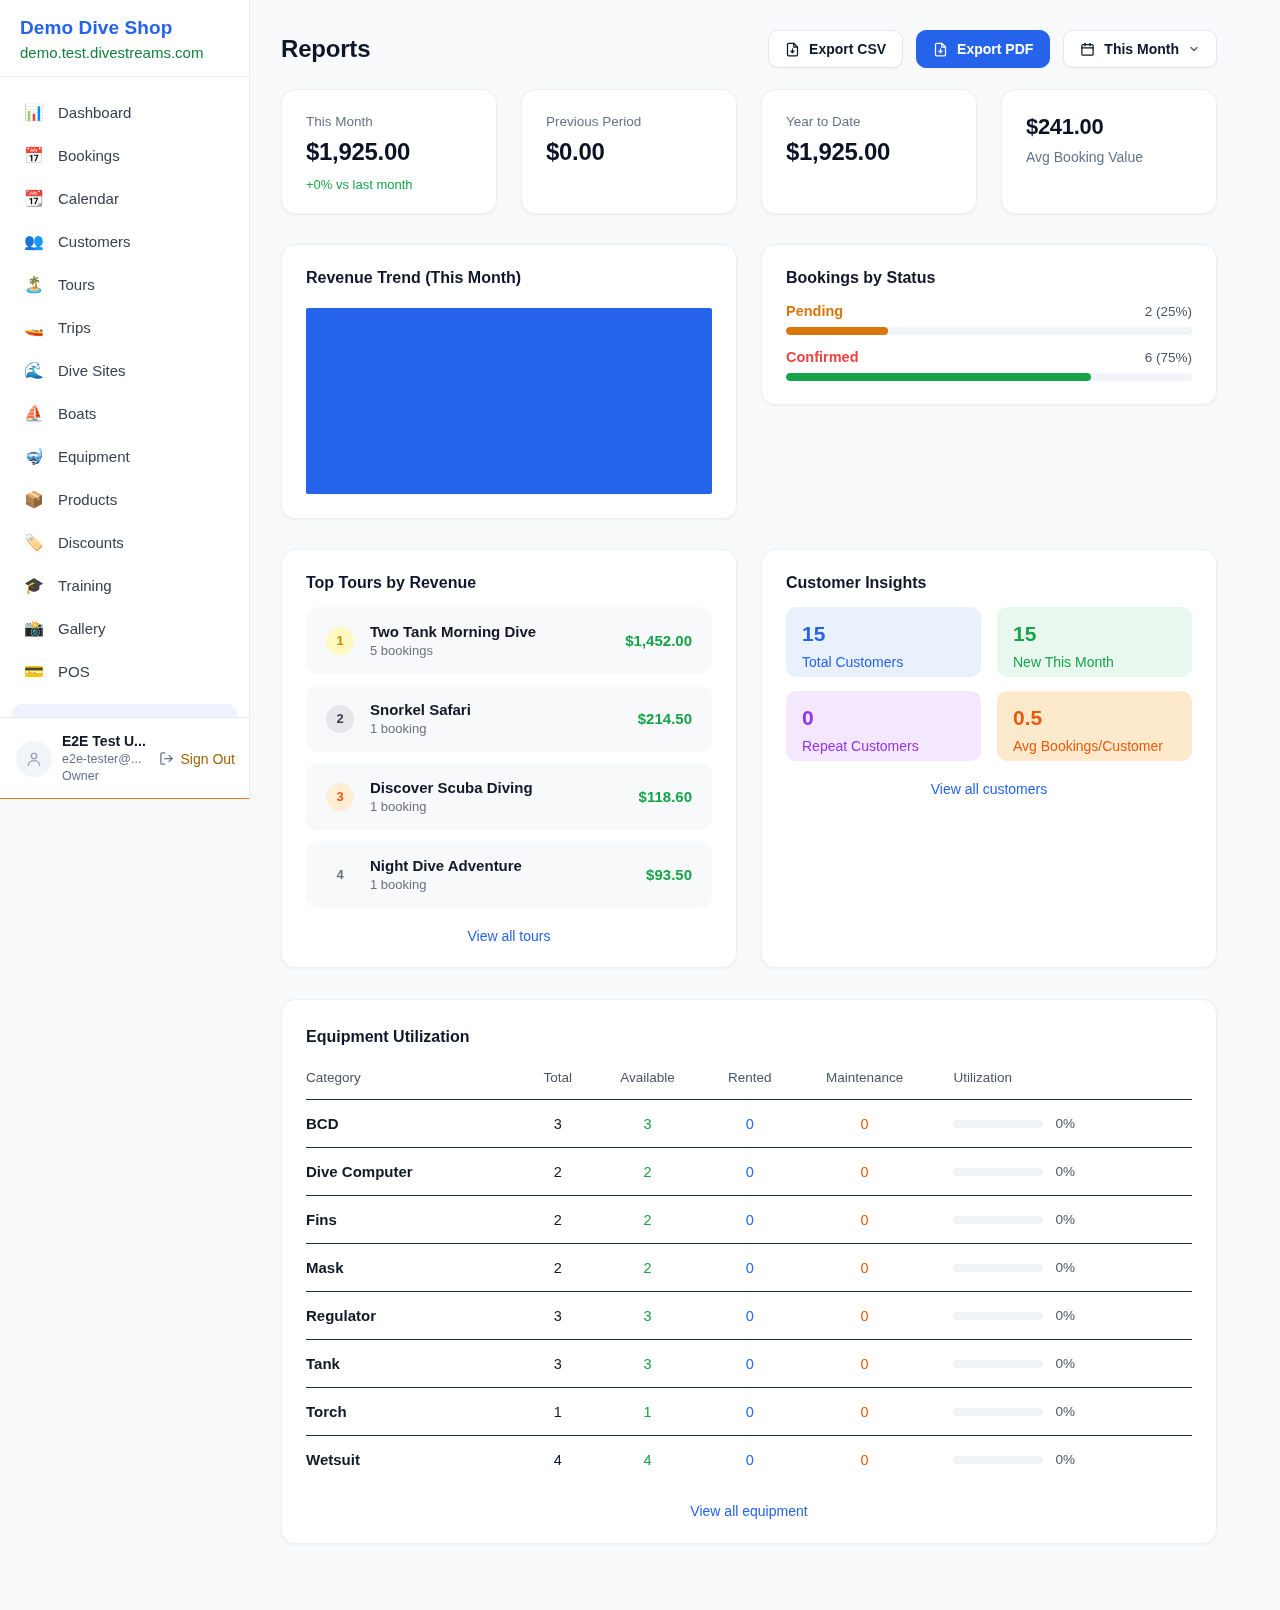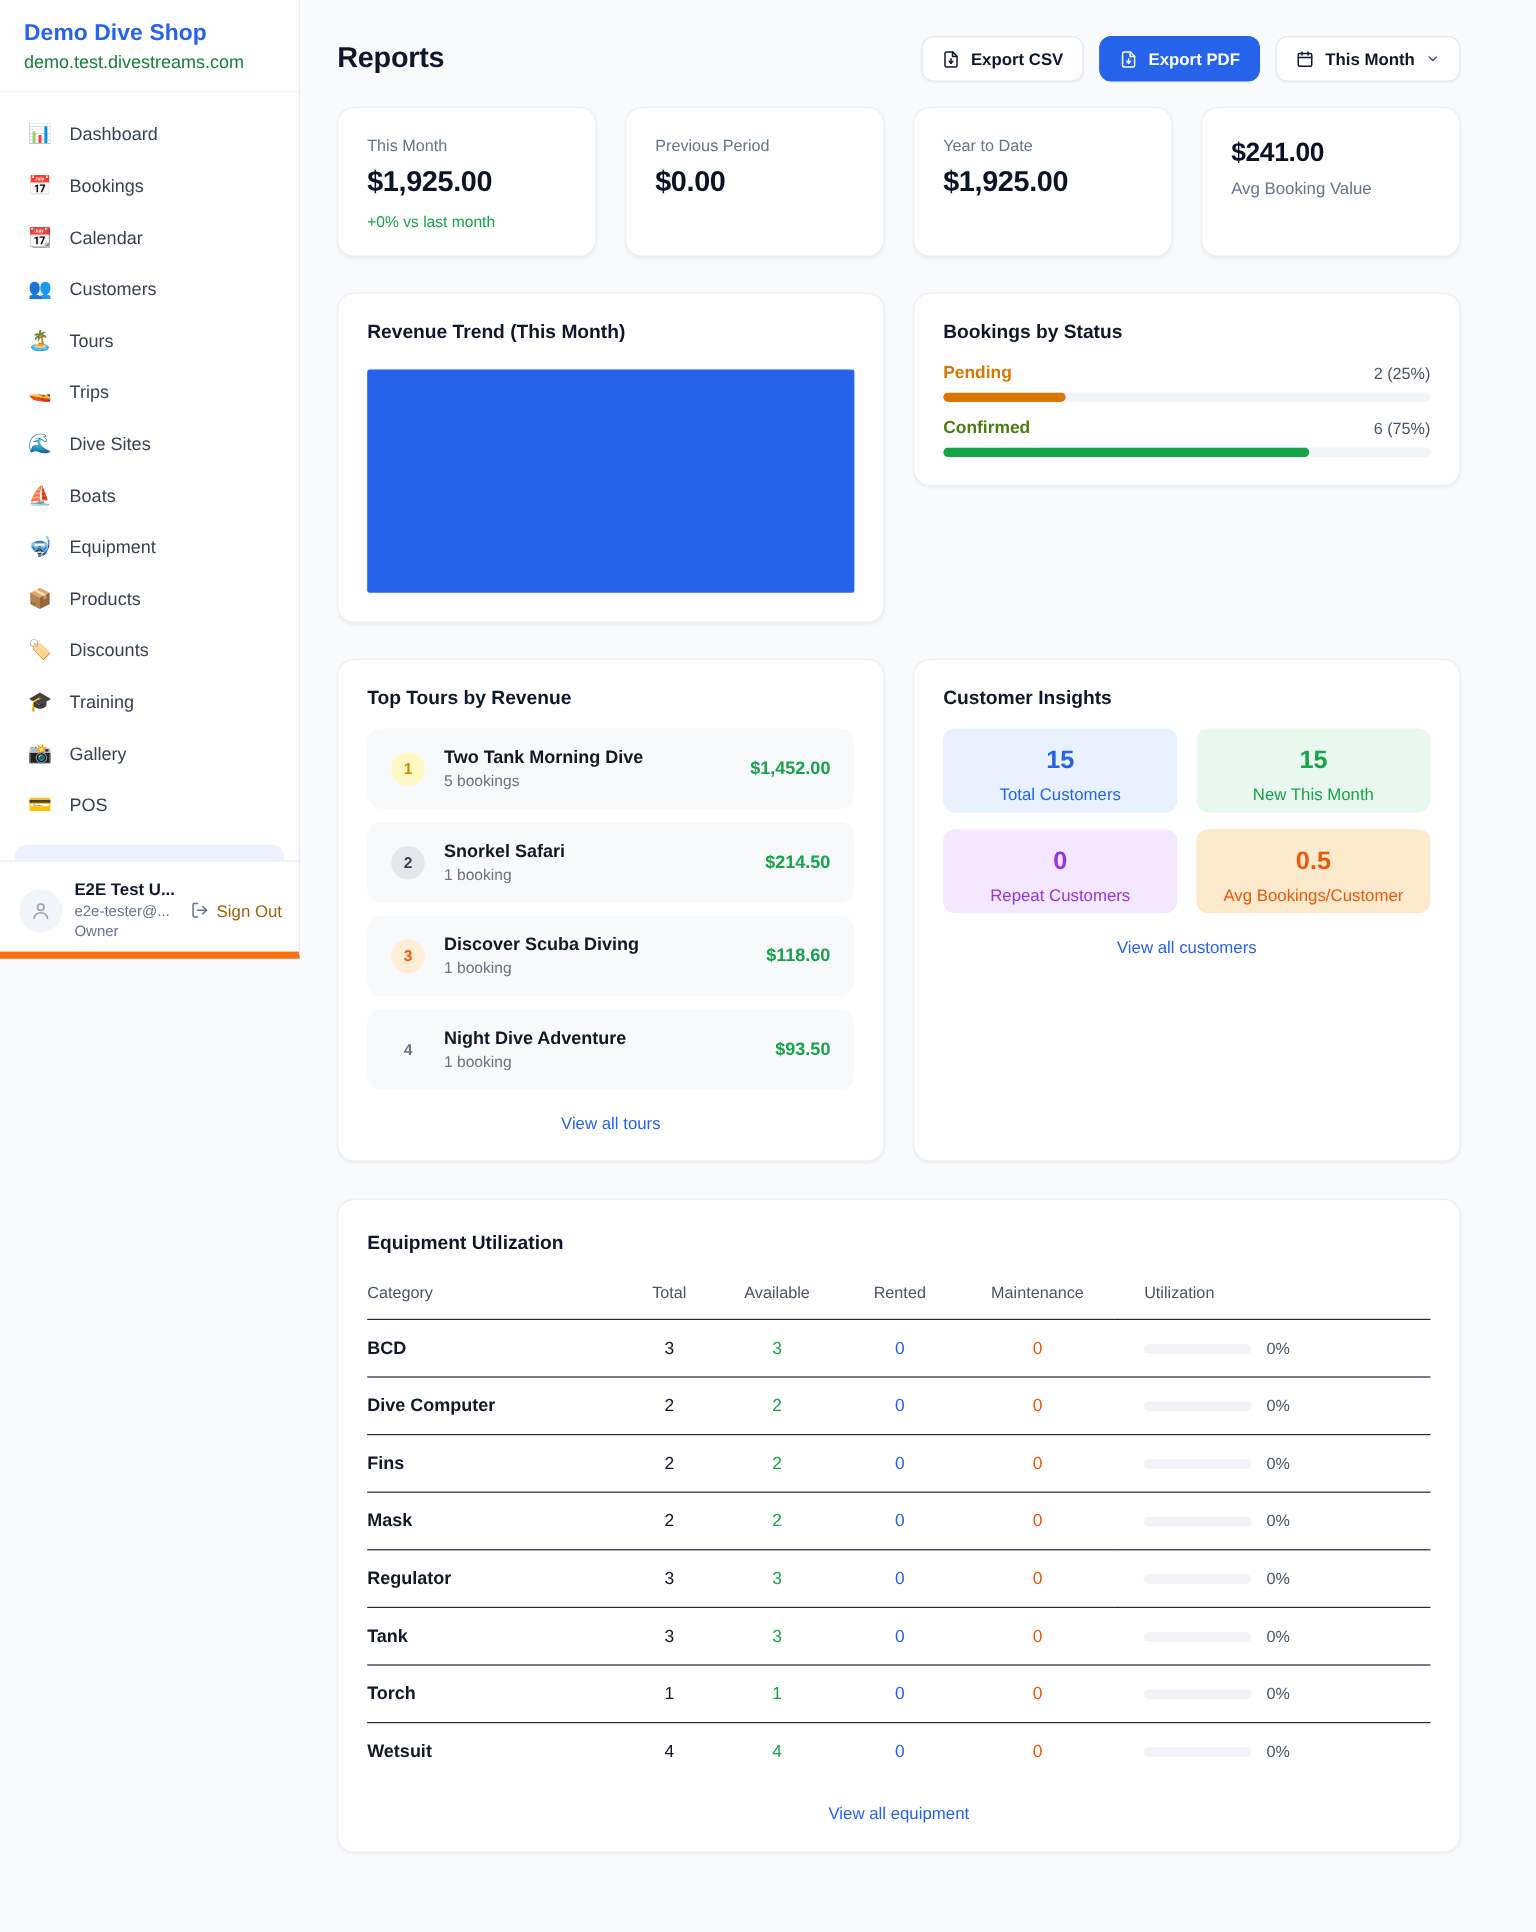--- a/index.html
+++ b/index.html
@@ -5,21 +5,21 @@
   html,body{margin:0;padding:0;}
   body{
     width:1280px;height:1610px;position:relative;overflow:hidden;
     background:#f8fafc;color:#0f172a;
     font-family:"Liberation Sans",sans-serif;
     -webkit-font-smoothing:antialiased;
   }
   
   .sidebar{
     position:absolute;left:0;top:0;width:250px;height:799px;
-    background:#ffffff;border-right:1px solid #e7eaf0;border-bottom:6px solid #f97316;
+    background:#ffffff;border-right:1px solid #e7eaf0;border-bottom:1px solid #f97316;
     box-sizing:border-box;
   }
   .side-head{padding:17px 20px 15px;border-bottom:1px solid #edf0f4;}
   .shop-name{color:#2563eb;font-size:19px;font-weight:bold;letter-spacing:.1px;}
   .shop-domain{color:#15803d;font-size:15px;margin-top:5px;}
   .nav{padding:14px 12px 0;}
   .nav-item{height:43px;display:flex;align-items:center;gap:14px;padding:0 12px;
     border-radius:8px;color:#374151;font-size:15px;cursor:pointer;}
   .nav-icon{width:20px;text-align:center;font-size:16px;line-height:1;flex:0 0 20px;}
   .nav-highlight{position:absolute;left:12px;right:12px;top:704px;height:13px;
@@ -76,21 +76,21 @@
     display:flex;align-items:center;gap:16px;padding:0 20px;margin-bottom:11px;}
   .rank-badge{width:28px;height:28px;border-radius:50%;flex:0 0 28px;
     display:flex;align-items:center;justify-content:center;font-size:13px;font-weight:bold;}
   .tour-meta{min-width:0;}
   .tour-name{font-size:15px;font-weight:bold;color:#111827;}
   .tour-bookings{font-size:13px;color:#6b7280;margin-top:3px;}
   .tour-price{margin-left:auto;font-size:15px;font-weight:bold;color:#16a34a;white-space:nowrap;}
   .view-all{display:block;text-align:center;color:#2563eb;font-size:14px;margin-top:20px;cursor:pointer;text-decoration:none;}
   .insights-card{height:419px;padding:24px;}
   .tile-grid{margin-top:15px;display:grid;grid-template-columns:1fr 1fr;gap:14px 16px;}
-  .tile{height:70px;box-sizing:border-box;border-radius:10px;padding:15px 16px;text-align:center;}
+  .tile{height:70px;box-sizing:border-box;border-radius:10px;padding:15px 16px;}
   .tile-value{font-size:21px;font-weight:bold;}
   .tile-label{font-size:14px;margin-top:8px;}
   
   .equip-card{margin-top:31px;margin-bottom:77px;padding:28px 24px 24px;}
   table.equip{width:100%;border-collapse:collapse;margin-top:16px;}
   .equip th{font-weight:normal;color:#4b5563;font-size:13.5px;text-align:center;
     padding:8px 0 14px;border-bottom:1px solid #1f2937;}
   .equip th:first-child{text-align:left;}
   .equip th:last-child{text-align:left;padding-left:24px;}
   .equip td{padding:15px 0;border-bottom:1px solid #1f2937;font-size:14.5px;text-align:center;}
@@ -265,21 +265,21 @@
             <div class="status-head">
               <span class="status-name" style="color:#d97706">Pending</span>
               <span class="status-val">2 (25%)</span>
             </div>
             <div class="bar-track">
               <div class="bar-fill" style="width:25%;background:#d97706"></div>
             </div>
           </div>
           <div class="status-row">
             <div class="status-head">
-              <span class="status-name" style="color:#4d7c0f">Confirmed</span>
+              <span class="status-name" style="color:#ef4444">Confirmed</span>
               <span class="status-val">6 (75%)</span>
             </div>
             <div class="bar-track">
               <div class="bar-fill" style="width:75%;background:#16a34a"></div>
             </div>
           </div>
         </div>
     </section>
   </div>
 

